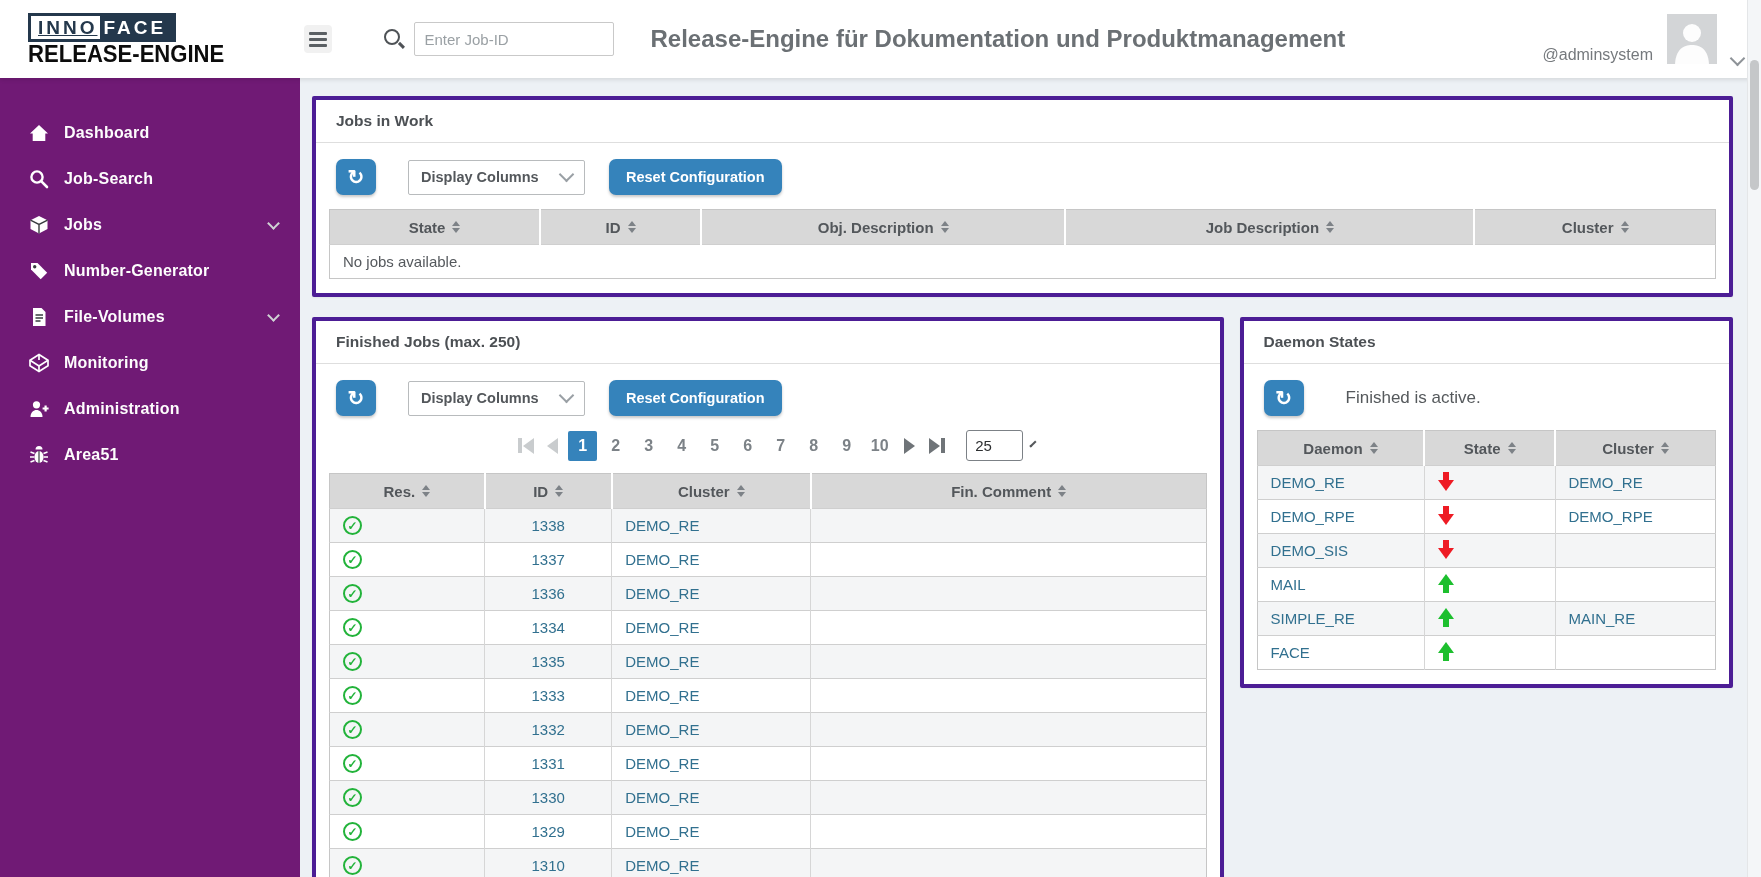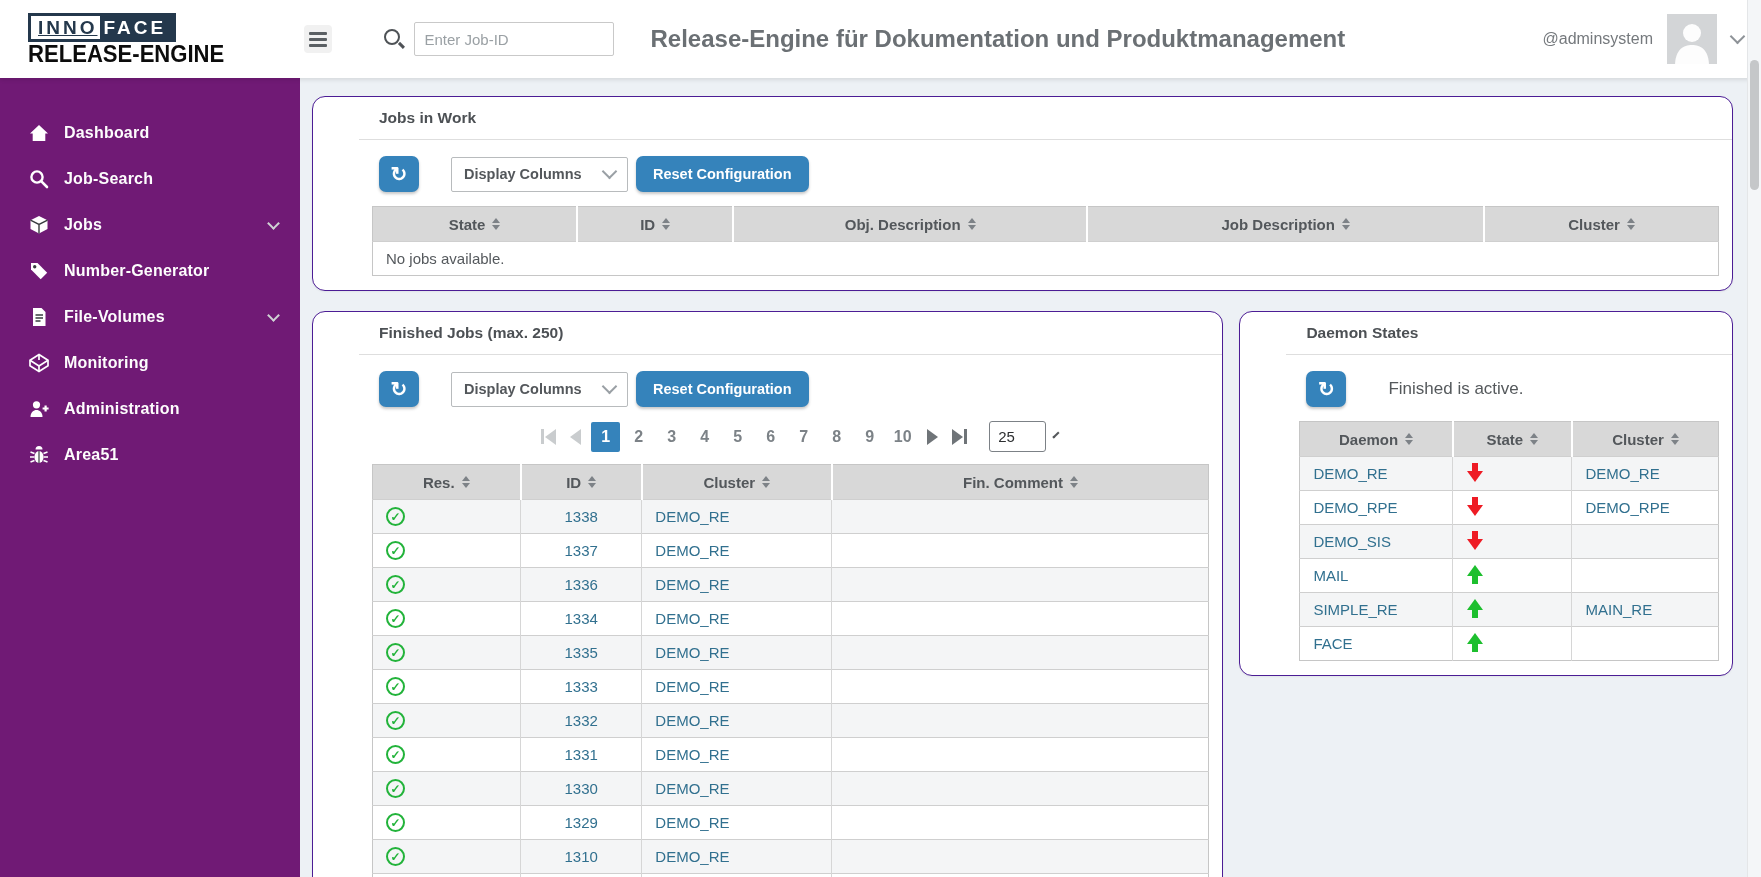--- a/index.html
+++ b/index.html
@@ -22,49 +22,49 @@
 
   .search-wrap { margin-left:52px; display:flex; align-items:center; }
   .search-icon { position:relative; width:21px; height:21px; margin-right:9px; }
   .search-icon::before { content:""; position:absolute; left:0; top:0; width:12px; height:12px; border:2.5px solid #4e5256; border-radius:50%; }
   .search-icon::after { content:""; position:absolute; width:2.6px; height:7px; background:#4e5256; transform:rotate(-45deg); right:3px; bottom:1px; }
   .search-input { width:200px; height:34px; border:1px solid #c9c9c9; border-radius:2px; padding:0 9px; font-size:15px; color:#333; font-family:"Liberation Sans",sans-serif; }
   .search-input::placeholder { color:#9aa0a4; }
 
   .page-title { margin-left:36px; font-size:24px; font-weight:700; color:#6b7074; white-space:nowrap; }
 
-  .user-area { margin-left:auto; margin-right:18px; display:flex; align-items:center; }
+  .user-area { margin-left:auto; margin-right:18px; display:flex; align-items:flex-end; }
   .user-name { font-size:16px; color:#75797d; margin-right:14px; }
   .avatar { width:50px; height:50px; background:#d3d5d7; overflow:hidden; display:block; }
   .user-chev { width:11px; height:11px; border-right:2.4px solid #8e9398; border-bottom:2.4px solid #8e9398;
                transform:rotate(45deg); margin-left:15px; margin-top:-5px; cursor:pointer; }
 
   
   .sidebar { position:absolute; left:0; top:78px; width:300px; height:799px; background:#701a75; padding-top:32px; }
   .side-item { display:flex; align-items:center; height:46px; padding:0 22px 0 28px; color:#fdfdfd; cursor:pointer; }
   .side-icon { width:22px; height:22px; margin-right:14px; flex:0 0 22px; display:flex; align-items:center; justify-content:center; }
   .side-label { font-size:16px; font-weight:600; letter-spacing:.2px; }
   .side-chev { margin-left:auto; width:9px; height:9px; border-right:2px solid #cfd2d4; border-bottom:2px solid #cfd2d4; transform:rotate(45deg); margin-top:-4px; }
 
   
   .main { position:absolute; left:300px; top:78px; width:1447px; height:799px; padding:18px 14px 0 12px; }
-  .panel { background:#fff; border:1px solid #4c1d95; border-radius:13px; box-shadow:0 1px 2px rgba(0,0,0,.05);padding-left:46px; }
+  .panel { background:#fff; border:4px solid #4c1d95; border-radius:2px; box-shadow:0 1px 2px rgba(0,0,0,.05); }
   .panel-header { padding:12px 20px; border-bottom:1px solid #dedede; }
   .panel-title { font-size:15.5px; font-weight:700; color:#4c5054; }
   .panel-body { padding:16px 13px 14px; }
 
   .controls { display:flex; align-items:center; padding-left:7px; margin-bottom:14px; }
   .btn-refresh { width:40px; height:36px; background:#3583bb; border:none; border-radius:7px; color:#fff;
                  display:flex; align-items:center; justify-content:center; font-size:20px; font-weight:700;
                  box-shadow:0 2px 3px rgba(0,0,0,.22); cursor:pointer; }
   .dd-select { margin-left:32px; width:177px; height:35px; background:#fff; border:1px solid #b8bbbd; border-radius:2px;
                display:flex; align-items:center; justify-content:space-between; padding:0 12px; cursor:pointer; }
   .dd-label { font-size:14.5px; font-weight:700; color:#53575b; }
   .dd-chev { width:11px; height:11px; border-right:2.4px solid #9aa0a5; border-bottom:2.4px solid #9aa0a5; transform:rotate(45deg); margin-top:-5px; }
-  .btn-reset { margin-left:8px; height:36px; padding:0 17px; background:#3583bb; border:none; border-radius:7px;
+  .btn-reset { margin-left:24px; height:36px; padding:0 17px; background:#3583bb; border:none; border-radius:7px;
                color:#fff; font-size:14.5px; font-weight:700; font-family:"Liberation Sans",sans-serif;
                box-shadow:0 2px 3px rgba(0,0,0,.22); cursor:pointer; }
 
   table { border-collapse:collapse; width:100%; table-layout:fixed; }
   .grid { border:1px solid #c6c6c6; }
   .grid th { background:#d8d8d8; height:35px; font-size:15px; font-weight:700; color:#53575b; border-left:2px solid #fff; }
   .grid th:first-child { border-left:none; }
   .grid td { height:34px; font-size:15px; border-top:1px solid #cfcfcf; border-left:1px solid #d6d6d6; padding:0 13px; }
   .grid td:first-child { border-left:none; }
   .grid tr.stripe td { background:#f4f5f6; }

